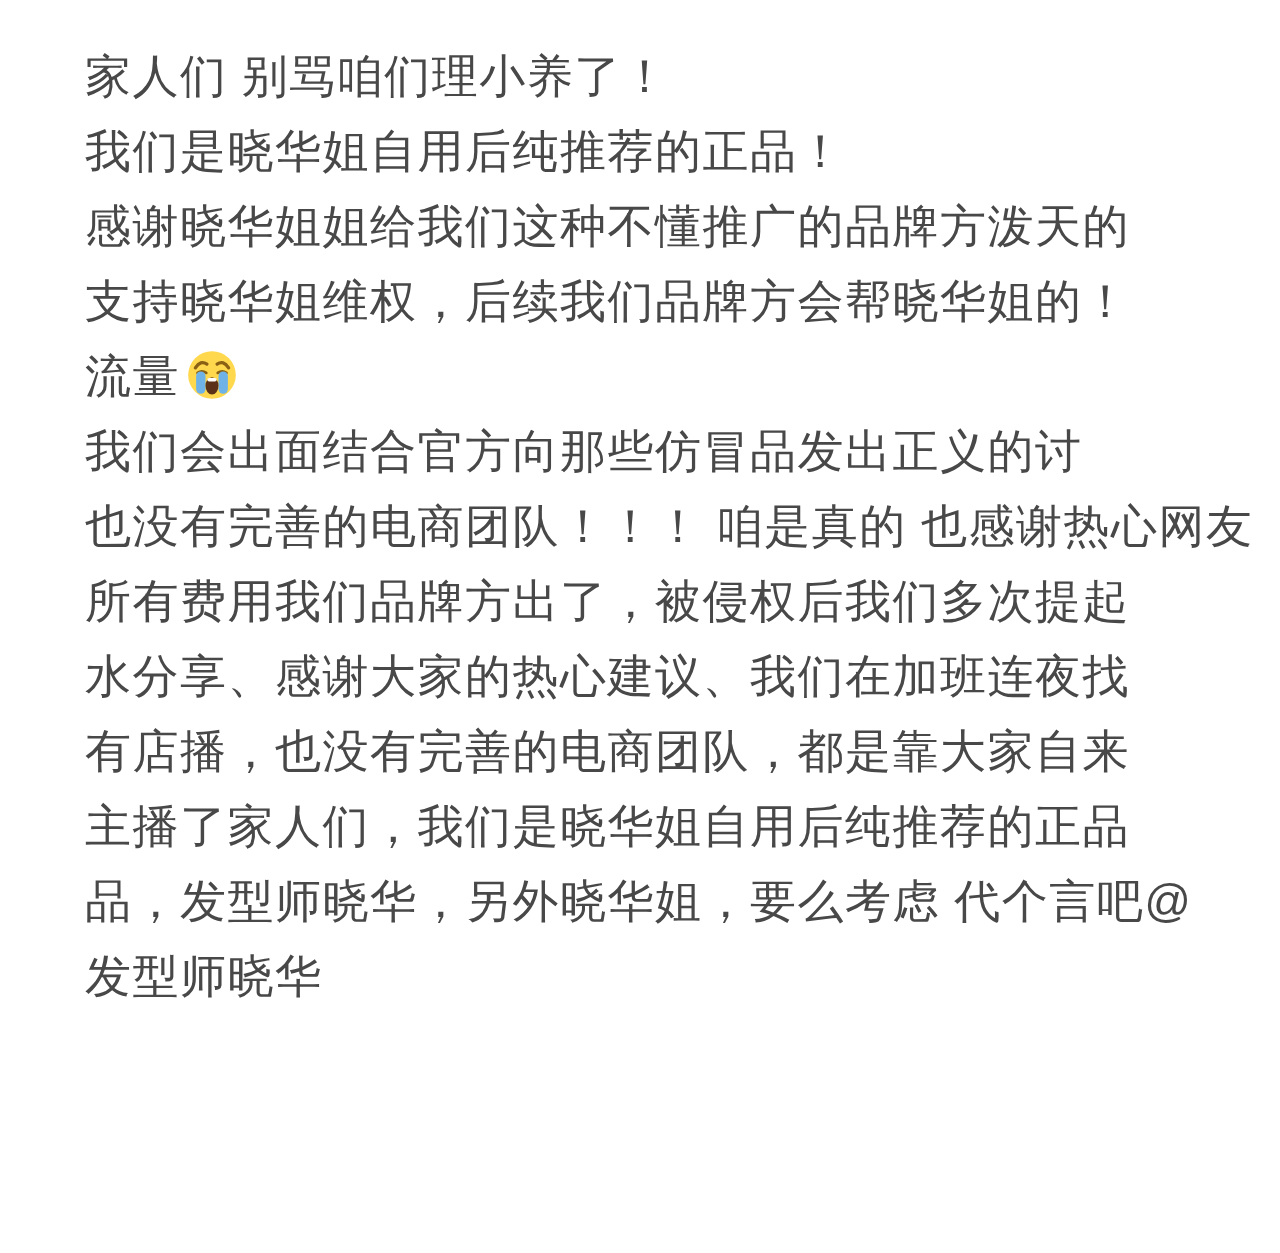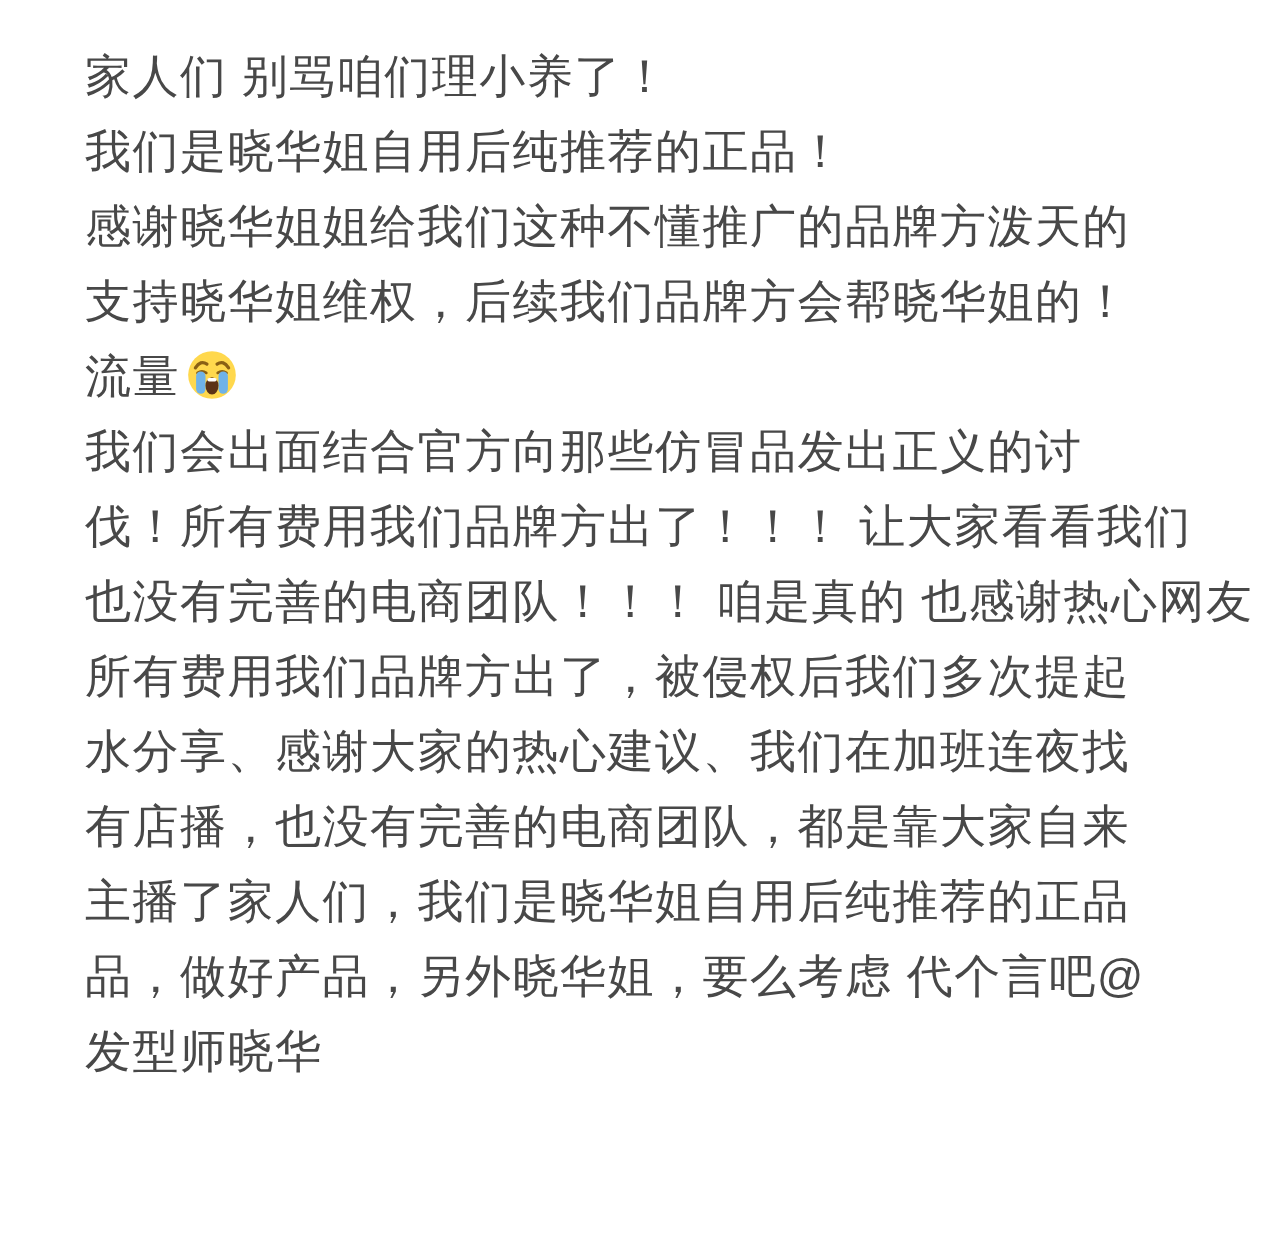--- a/index.html
+++ b/index.html
@@ -47,21 +47,20 @@
       <path d="M13 26 Q20 15 29 21" stroke="#8A6014" stroke-width="4.5" fill="none" stroke-linecap="round"></path>
       <path d="M43 21 Q52 15 59 26" stroke="#8A6014" stroke-width="4.5" fill="none" stroke-linecap="round"></path>
       <path d="M16 33 Q22 29 28 33" stroke="#8A6014" stroke-width="4" fill="none" stroke-linecap="round"></path>
       <path d="M44 33 Q50 29 56 33" stroke="#8A6014" stroke-width="4" fill="none" stroke-linecap="round"></path>
       <rect x="14" y="31" width="13" height="31" rx="6.5" fill="#6FB2E8"></rect>
       <rect x="45" y="31" width="13" height="31" rx="6.5" fill="#6FB2E8"></rect>
       <ellipse cx="36" cy="51" rx="9" ry="12" fill="#5B3217"></ellipse>
       <rect x="29.5" y="40" width="13" height="5" rx="2.5" fill="#ffffff"></rect>
     </svg></span></div>
   <div class="line"><span>我们会出面结合官方向那些仿冒品发出正义的讨</span></div>
-  <div class="line"><span>伐！所有费用我们品牌方出了！！！ 让大家看看我们</span></div>
   <div class="line"><span>也没有完善的电商团队！！！ 咱是真的 也感谢热心网友</span></div>
   <div class="line"><span>所有费用我们品牌方出了，被侵权后我们多次提起</span></div>
   <div class="line"><span>水分享、感谢大家的热心建议、我们在加班连夜找</span></div>
   <div class="line"><span>有店播，也没有完善的电商团队，都是靠大家自来</span></div>
   <div class="line"><span>主播了家人们，我们是晓华姐自用后纯推荐的正品</span></div>
-  <div class="line"><span>品，做好产品，另外晓华姐，要么考虑 代个言吧@</span></div>
+  <div class="line"><span>品，发型师晓华，另外晓华姐，要么考虑 代个言吧@</span></div>
   <div class="line"><span>发型师晓华</span></div>
 </main>
 
 </body></html>

